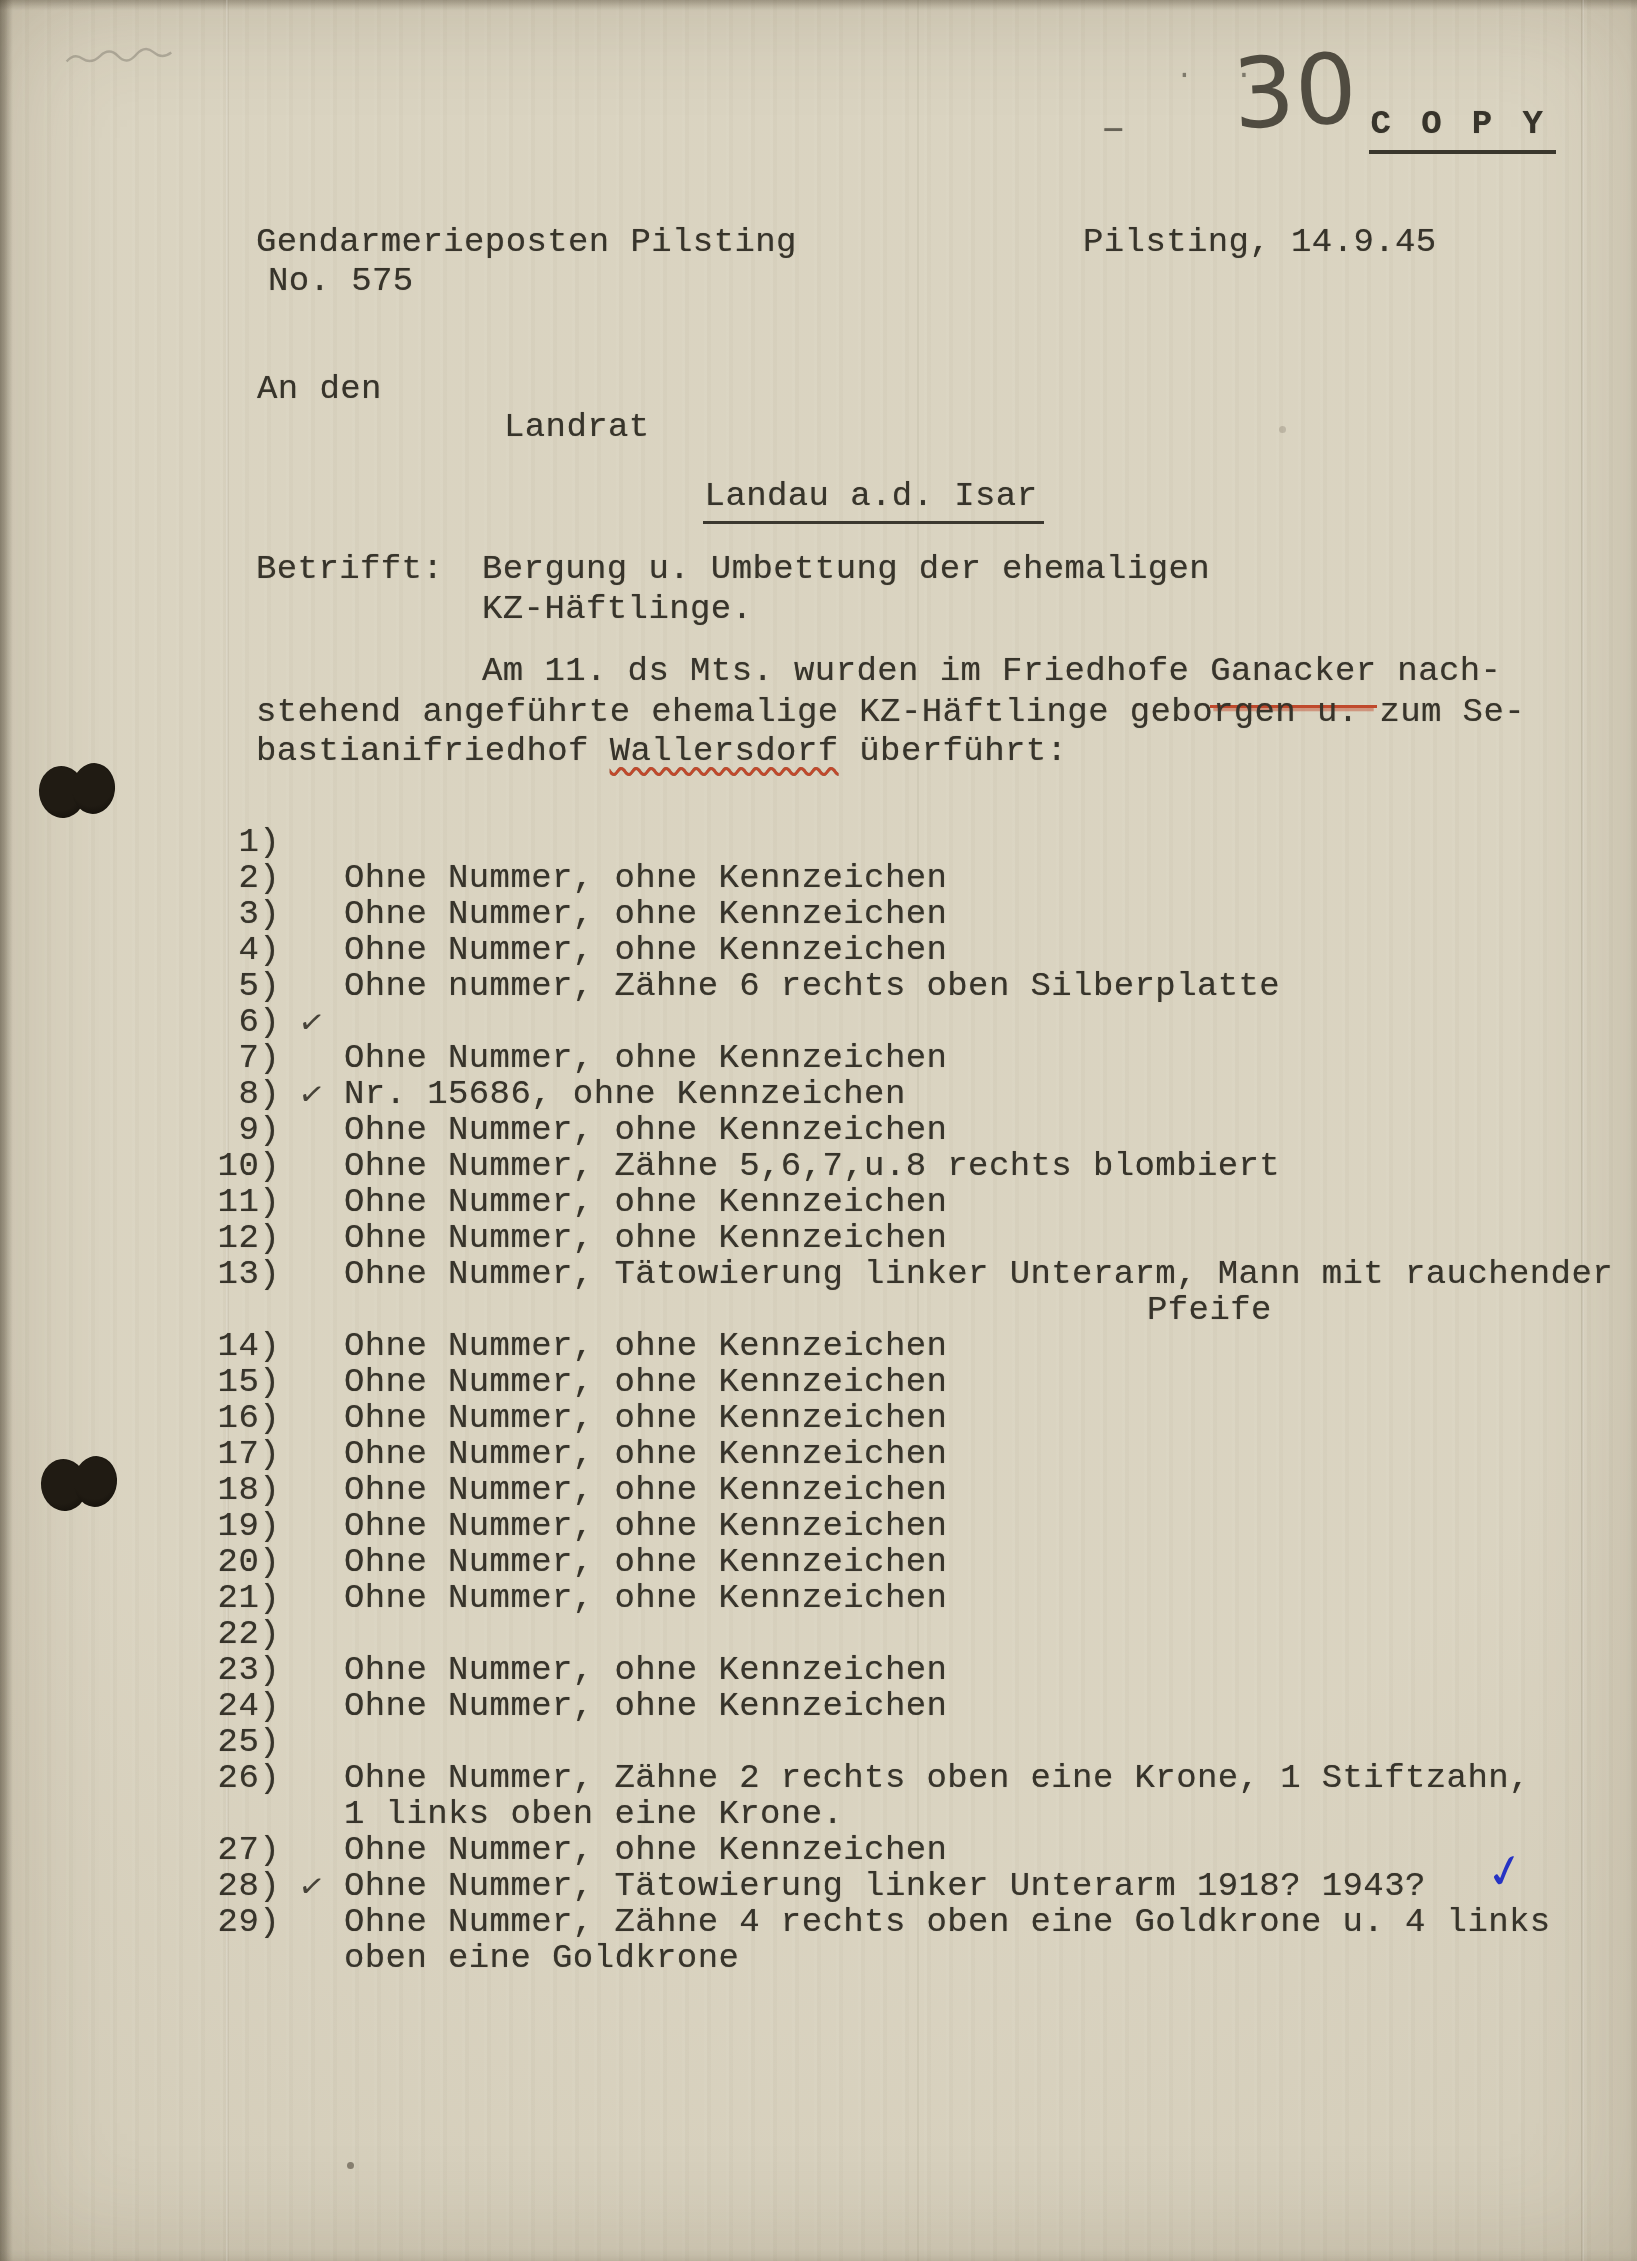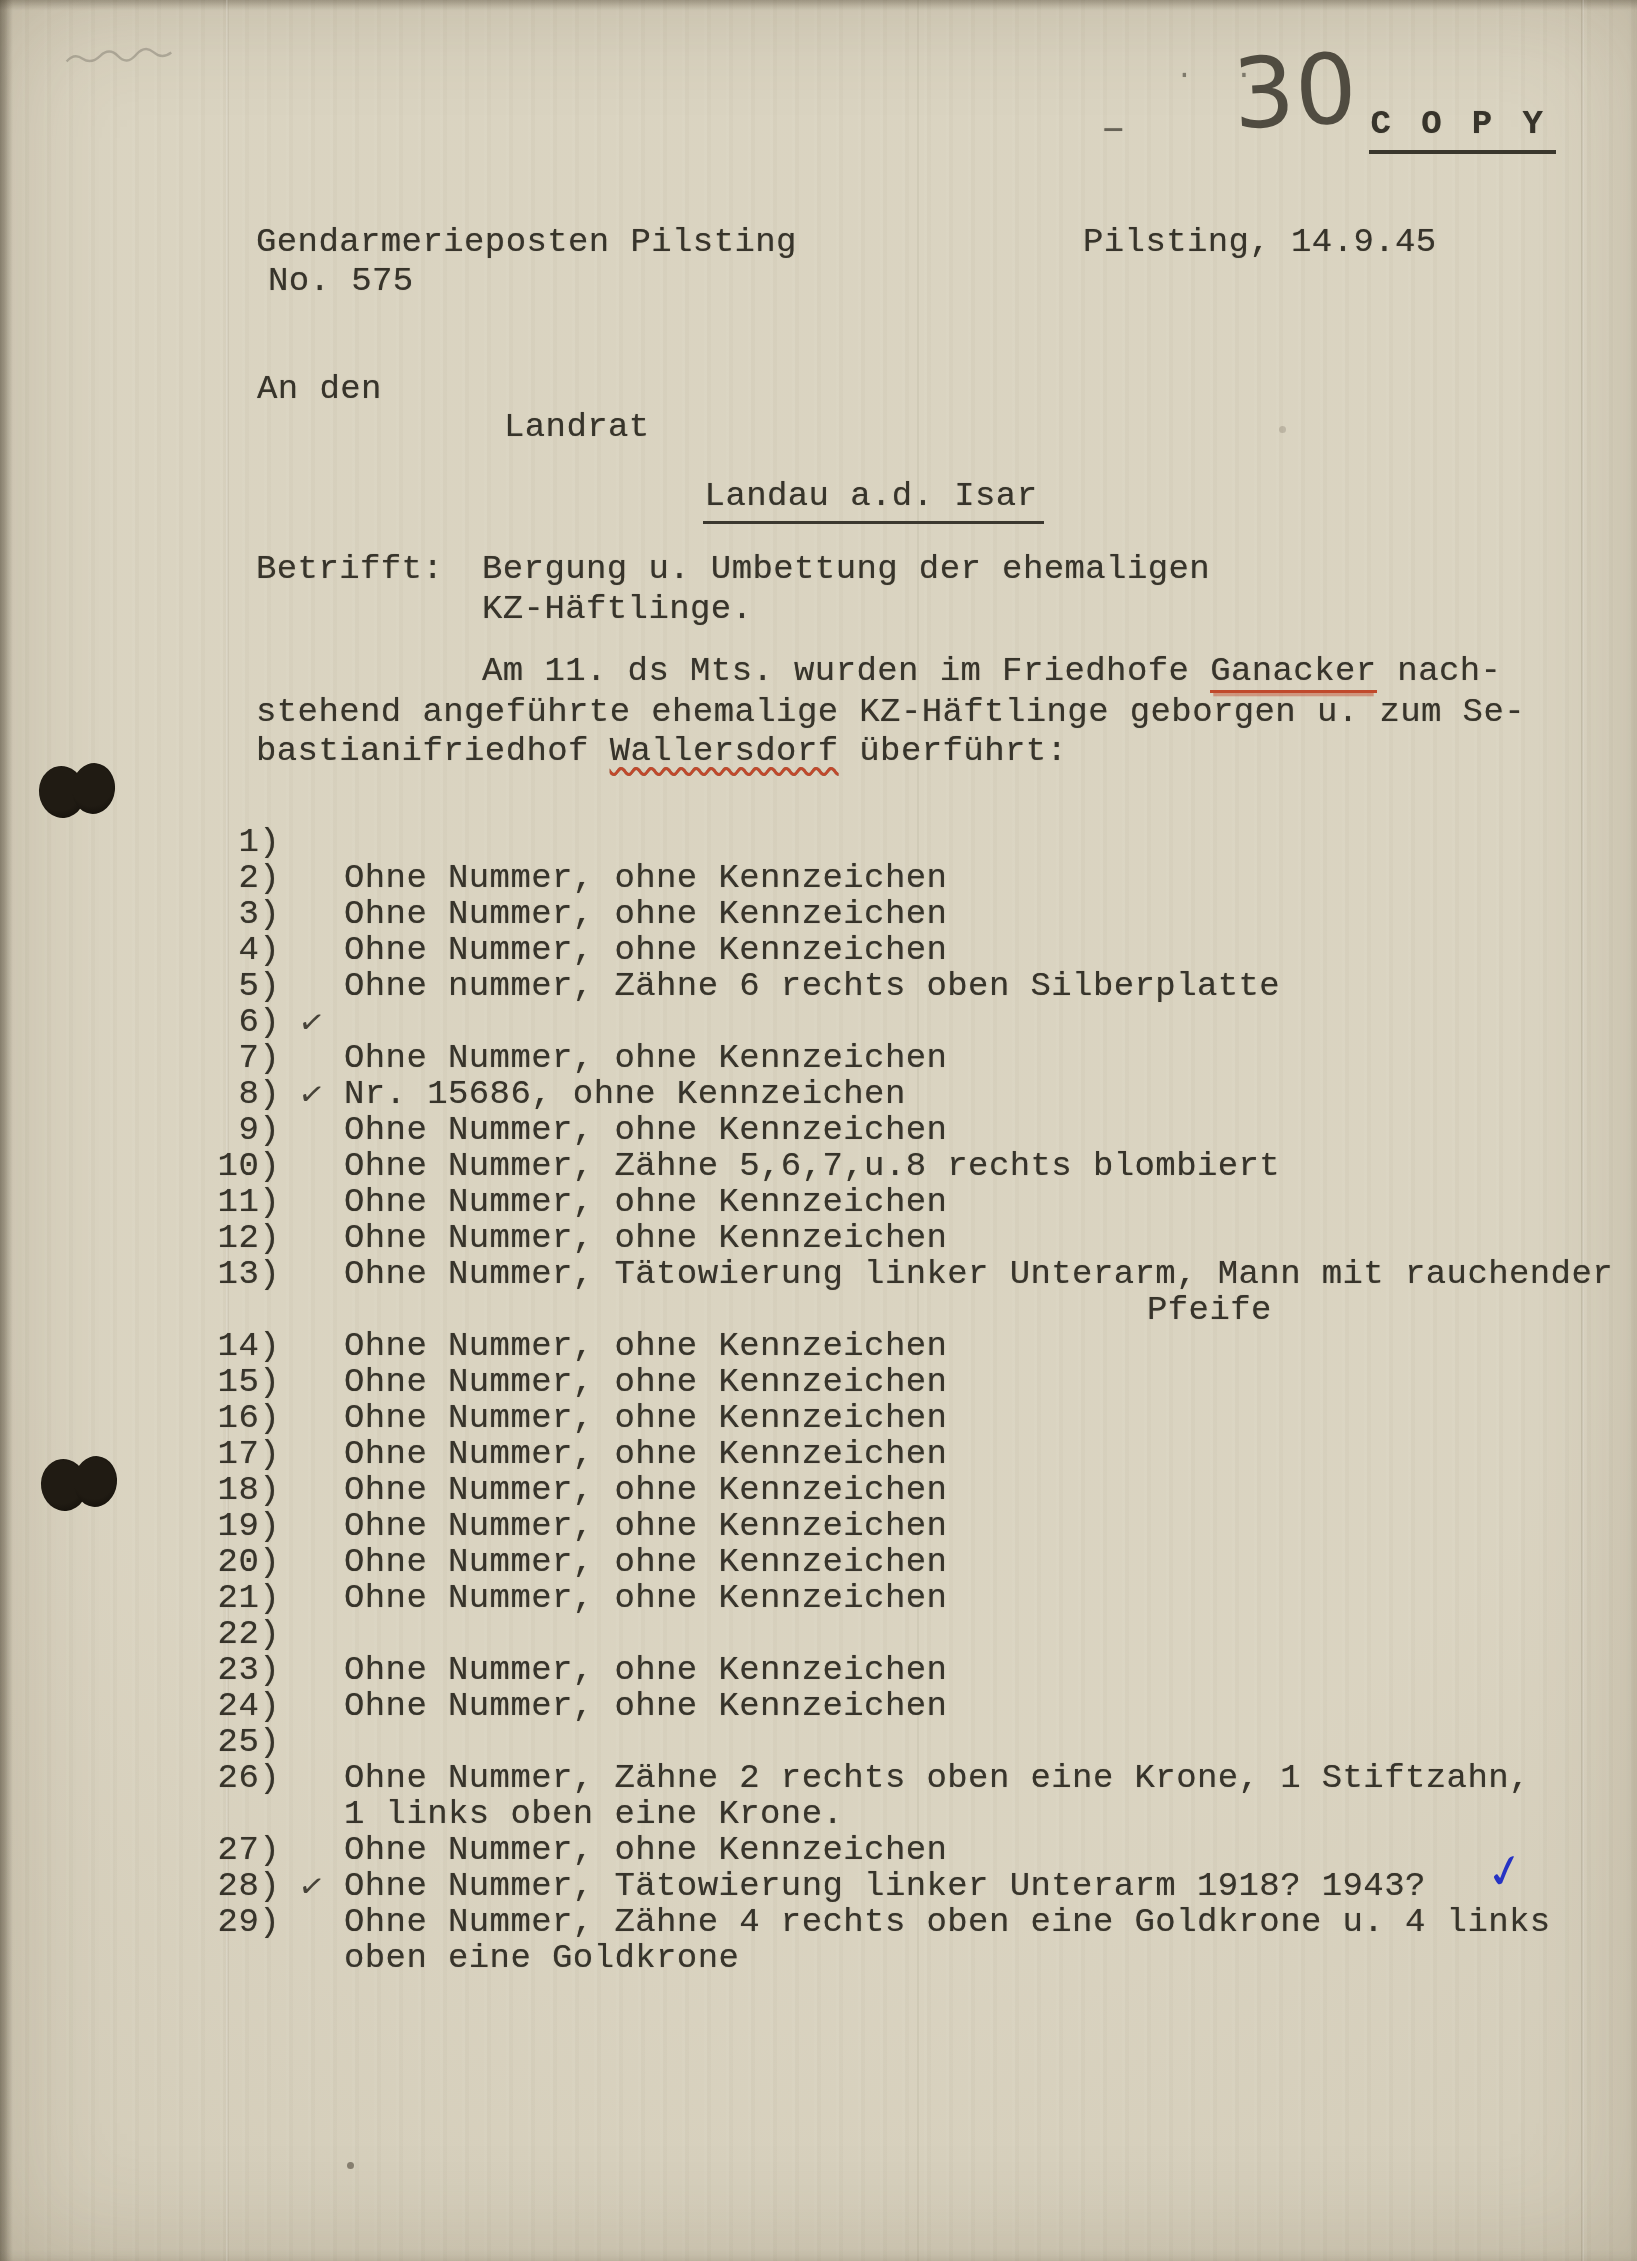--- a/index.html
+++ b/index.html
@@ -46,21 +46,21 @@
     font-size:97px;line-height:97px;color:#3e3a30;
     transform:rotate(-3deg);opacity:0.88;white-space:pre;
   }
   .copy{
     left:1369px;top:105px;
     font-weight:bold;letter-spacing:4.9px;
     border-bottom:4.1px solid #3a372d;padding:0 8.2px 6.6px 1.6px;
   }
   
   .u-black{display:inline-block;border-bottom:3.3px solid #3b382f;padding:0 6.6px 5.7px 1.6px;}
-  .u-red{display:inline-block;border-bottom:3.3px solid #c0492c;padding-bottom:0;box-shadow:0 6.6px 0 -3.3px rgba(192,73,44,0.45);}
+  .u-red{display:inline-block;border-bottom:3.3px solid #c0492c;padding-bottom:15px;box-shadow:0 6.6px 0 -3.3px rgba(192,73,44,0.45);}
   .u-red-wavy{
     display:inline-block;
     text-decoration-line:underline;
     text-decoration-style:wavy;
     text-decoration-color:#c0492c;
     text-decoration-thickness:2.5px;
     text-underline-offset:7.4px;
   }
   
   #inmate-list{position:absolute;left:188px;top:824px;}

